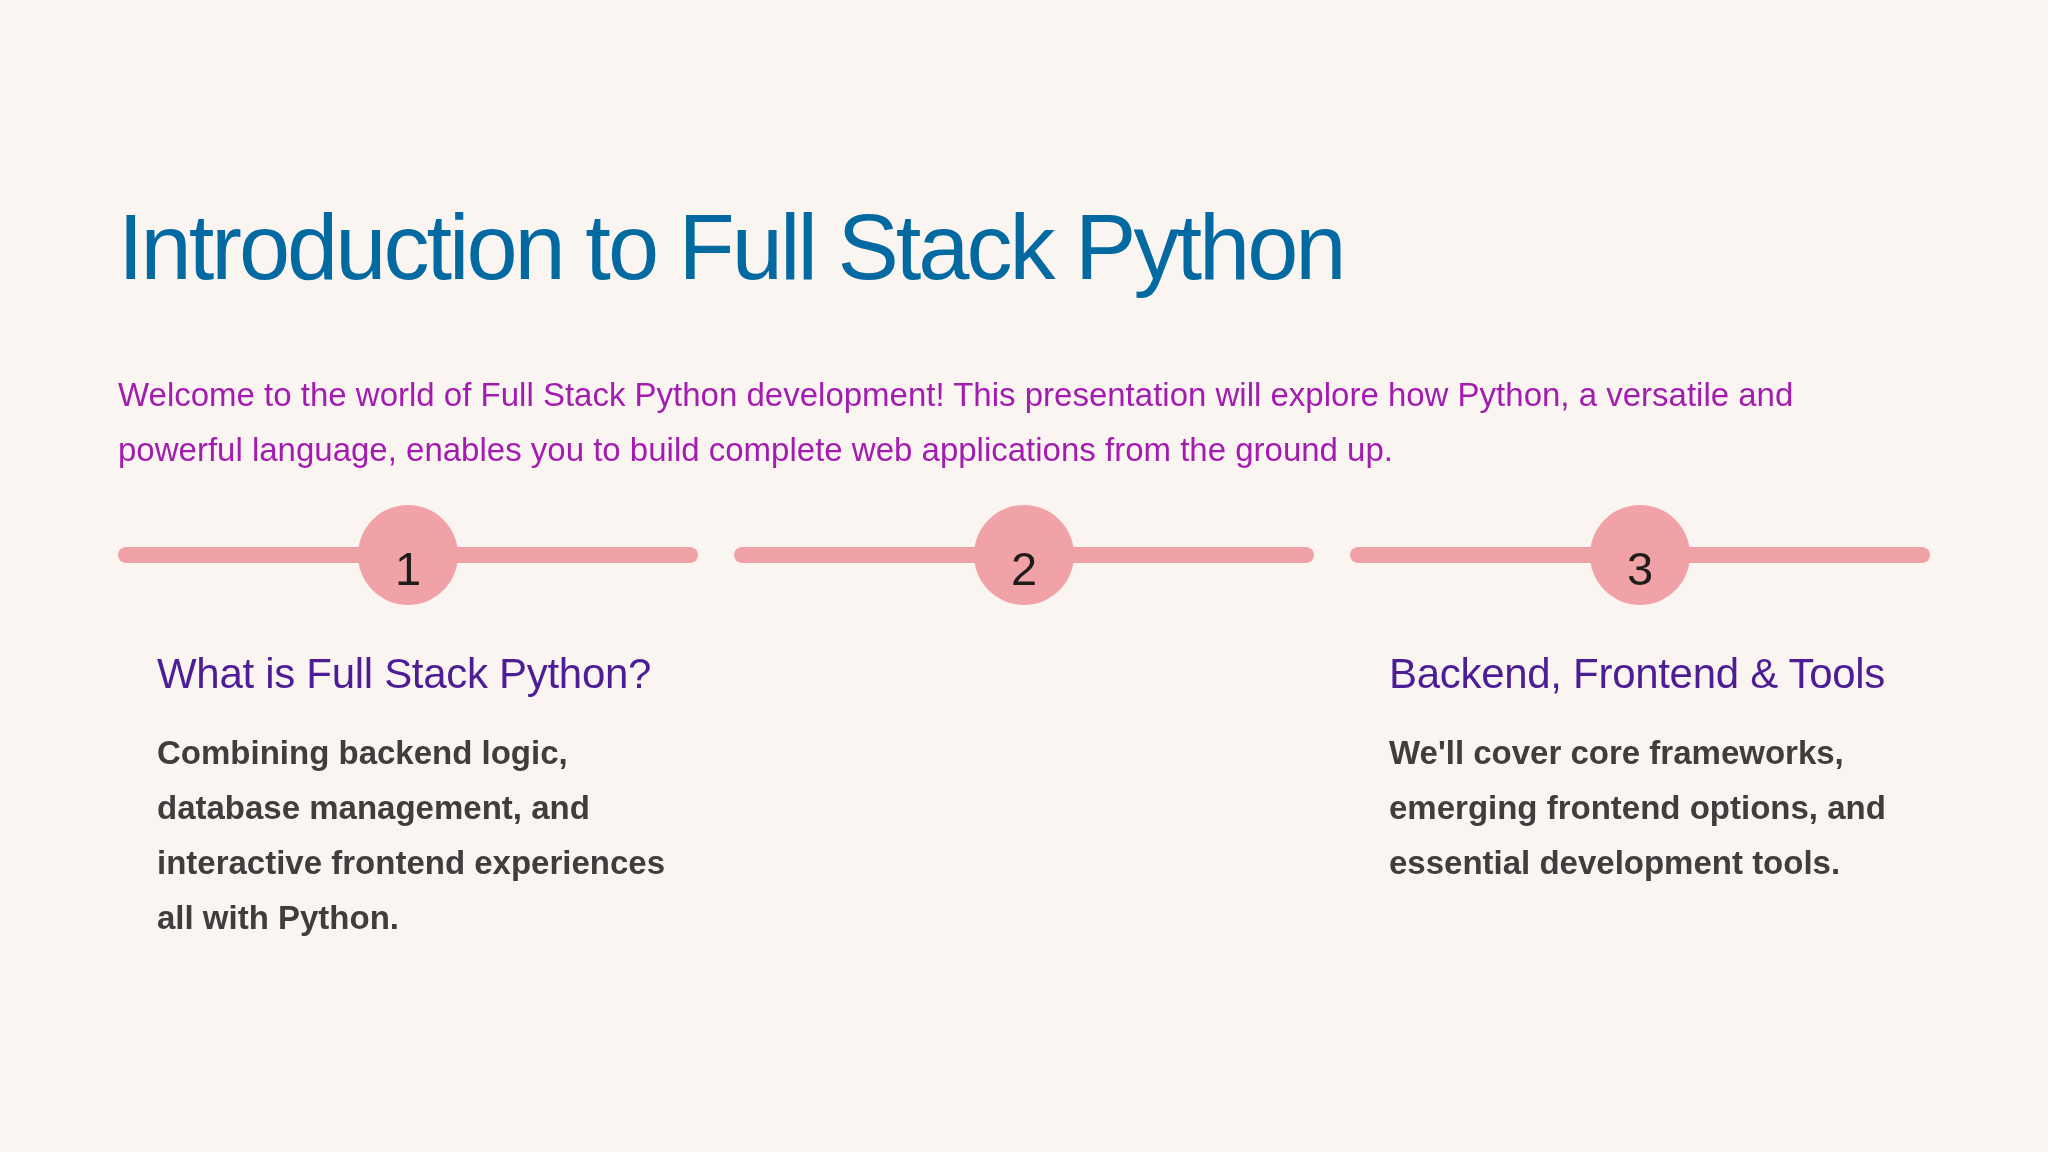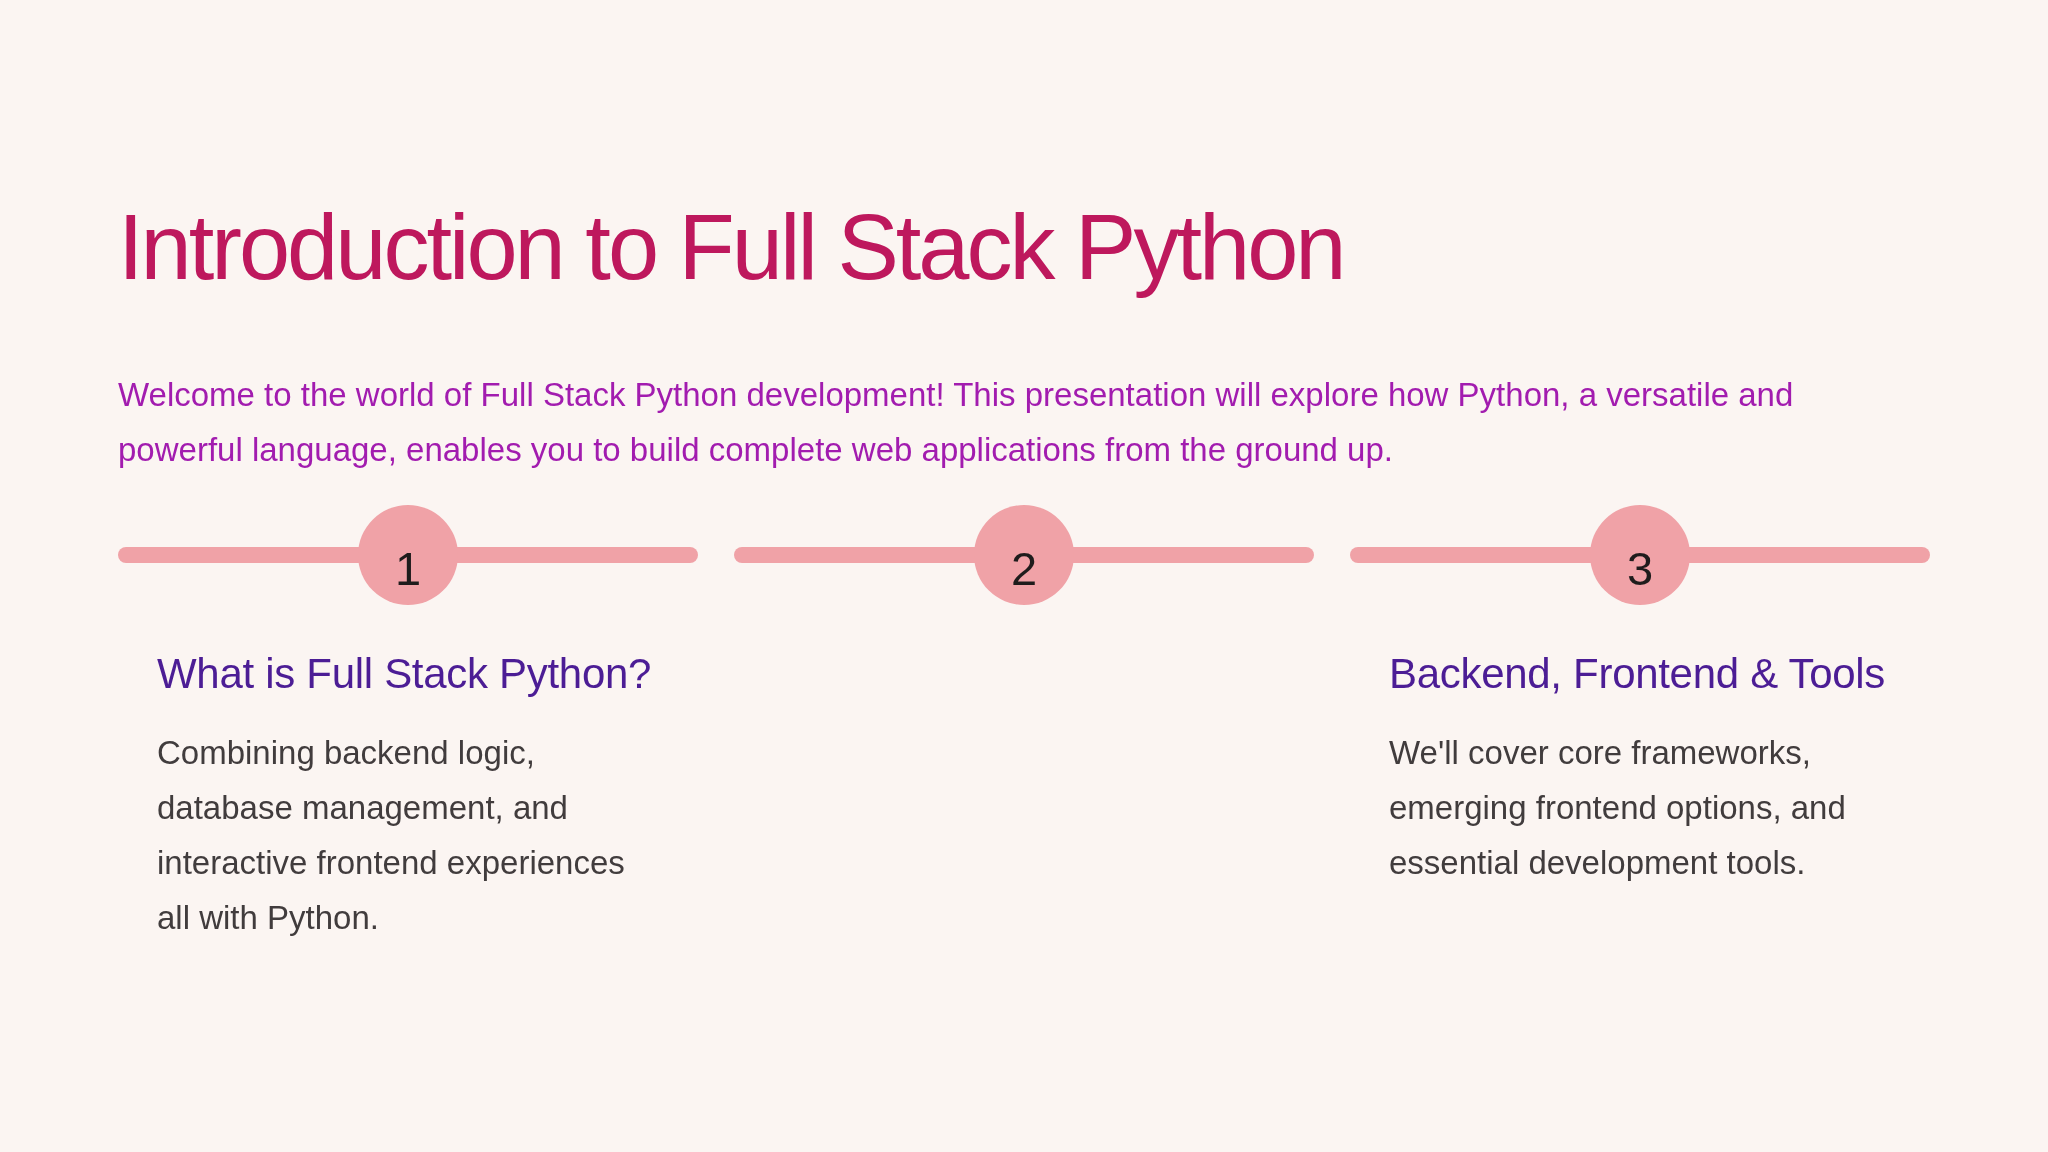--- a/index.html
+++ b/index.html
@@ -16,21 +16,21 @@
     width: 100%;
     height: 100%;
     padding: 0 118px;
   }
   .slide-title {
     margin-top: 196px;
     font-size: 92px;
     line-height: 1.12;
     font-weight: 400;
     letter-spacing: -3px;
-    color: #be185d;
+    color: #0369a1;
   }
   .intro {
     margin-top: 68px;
     max-width: 1830px;
     font-size: 33px;
     line-height: 55px;
     font-weight: 400;
     color: #a21caf;
     white-space: pre-line;
   }
@@ -81,21 +81,21 @@
     font-size: 42px;
     line-height: 1.2;
     font-weight: 400;
     letter-spacing: -0.3px;
     color: #4c1d95;
   }
   .step-description {
     margin-top: 26px;
     font-size: 33px;
     line-height: 55px;
-    font-weight: 400;
+    font-weight: 700;
     color: #413C3D;
     white-space: pre-line;
   }
 </style>
 </head>
 <body>
 
 <div class="slide">
 
   <h1 class="slide-title">Introduction to Full Stack Python</h1>

